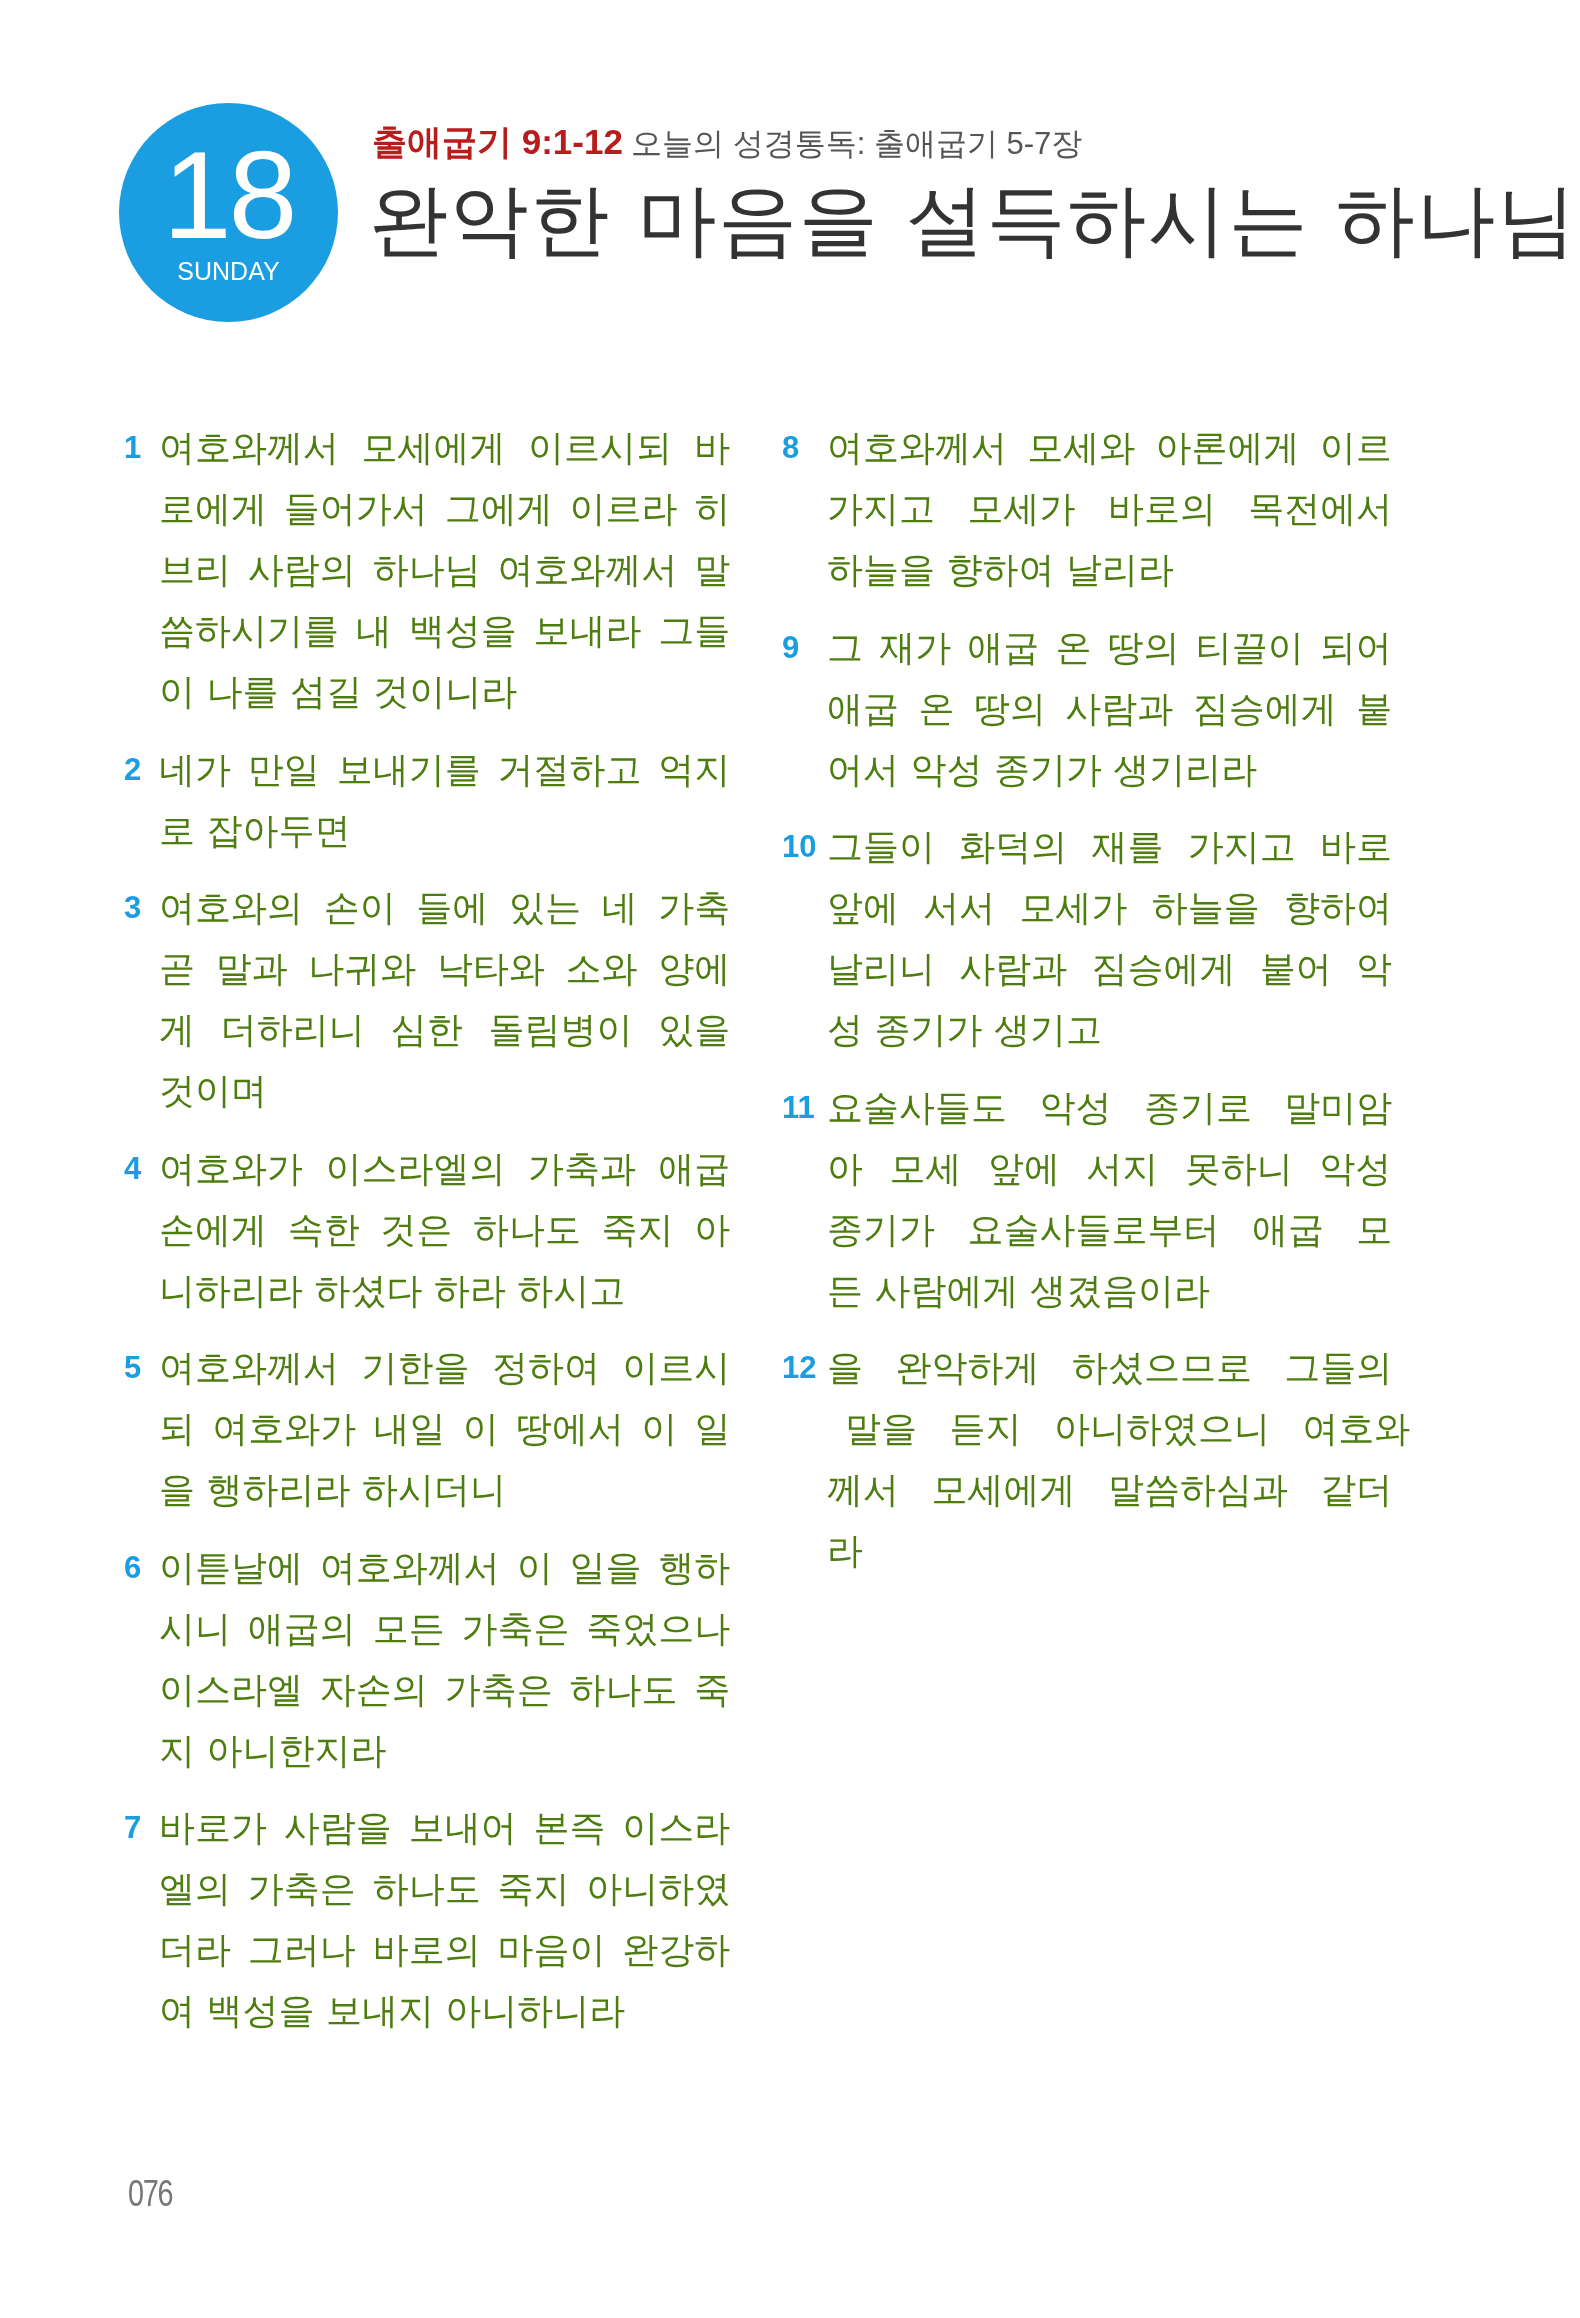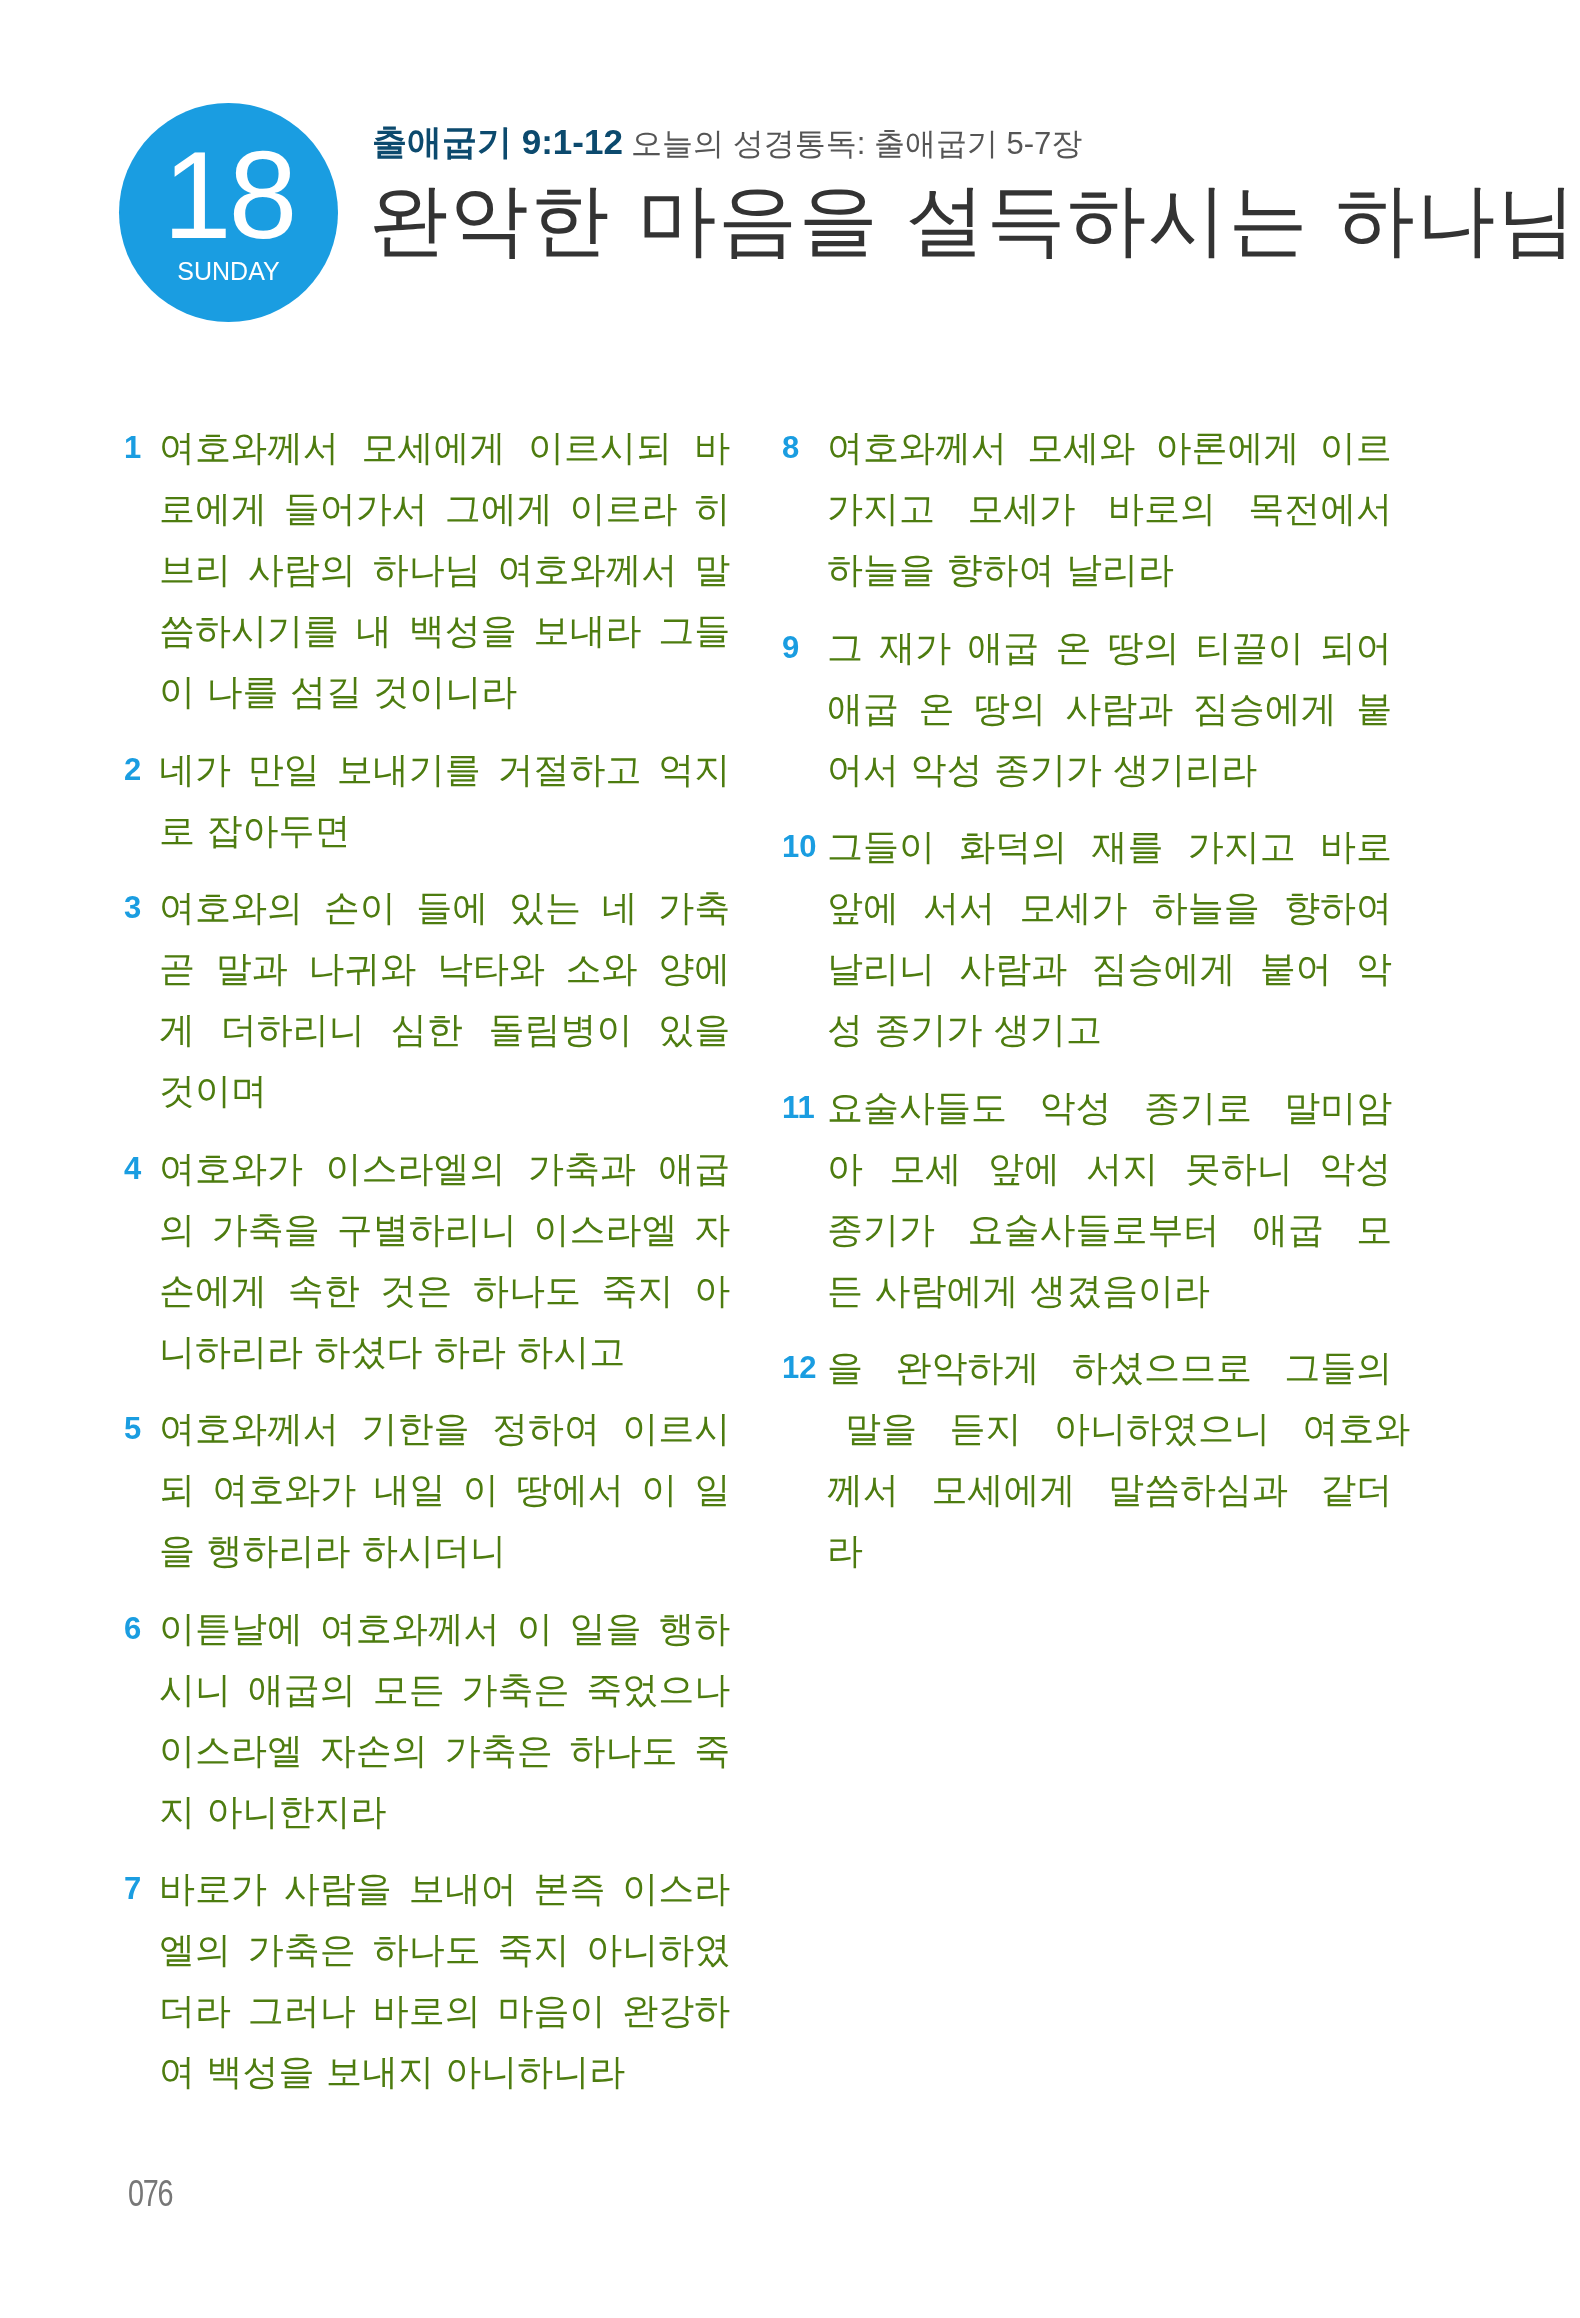--- a/index.html
+++ b/index.html
@@ -8,21 +8,21 @@
 
   .day-badge { position: absolute; left: 119px; top: 103px; width: 219px; height: 219px;
                border-radius: 50%; background: #1A9DE1; color: #fff; text-align: center; }
   .day-num { position: absolute; left: 0; right: 0; top: 30px; font-family: "Liberation Sans", sans-serif;
              font-size: 124px; line-height: 124px; font-weight: 400; letter-spacing: -3.3px; }
   .day-name { position: absolute; left: 0; right: 0; top: 155px; font-family: "Liberation Sans", sans-serif;
               font-size: 25px; line-height: 26px; font-weight: 400; letter-spacing: 0px; }
 
   .subtitle { position: absolute; left: 372px; top: 119px; height: 46px; white-space: nowrap;
               font-family: "Liberation Sans", "DejaVu Sans", sans-serif; font-size: 35px; line-height: 46px; }
-  .passage { color: #0c4a6e; font-weight: 700; }
+  .passage { color: #b91c1c; font-weight: 700; }
   .reading { color: #555555; font-weight: 400; font-size: 31px; margin-left: 8.2px; }
 
   .title { position: absolute; left: 369px; top: 171px; white-space: nowrap;
            font-family: "DejaVu Sans", sans-serif; font-size: 79px; line-height: 99px;
            color: #333333; font-weight: 400; letter-spacing: 1.6px; }
 
   .column { position: absolute; top: 417px; }
   .col-left { left: 124px; width: 609px; }
   .col-right { left: 782px; width: 613px; }
 
@@ -78,21 +78,20 @@
         <span class="line" style="display: block; word-spacing: 9.2px; text-align-last: left;">여호와의 손이 들에 있는 네 가축</span>
         <span class="line" style="display: block; word-spacing: 9.2px; text-align-last: left;">곧 말과 나귀와 낙타와 소와 양에</span>
         <span class="line" style="display: block; word-spacing: 14.4px; text-align-last: left;">게 더하리니 심한 돌림병이 있을</span>
         <span class="line last">것이며</span>
       </div>
     </div>
     <div class="verse">
       <span class="verse-num">4</span>
       <div class="verse-text">
         <span class="line" style="display: block; word-spacing: 11px; text-align-last: left;">여호와가 이스라엘의 가축과 애굽</span>
-        <span class="line" style="display: block; word-spacing: 5.4px; text-align-last: left;">의 가축을 구별하리니 이스라엘 자</span>
         <span class="line" style="display: block; word-spacing: 9.2px; text-align-last: left;">손에게 속한 것은 하나도 죽지 아</span>
         <span class="line last">니하리라 하셨다 하라 하시고</span>
       </div>
     </div>
     <div class="verse">
       <span class="verse-num">5</span>
       <div class="verse-text">
         <span class="line" style="display: block; word-spacing: 11px; text-align-last: left;">여호와께서 기한을 정하여 이르시</span>
         <span class="line" style="display: block; word-spacing: 5.8px; text-align-last: left;">되 여호와가 내일 이 땅에서 이 일</span>
         <span class="line last">을 행하리라 하시더니</span>

